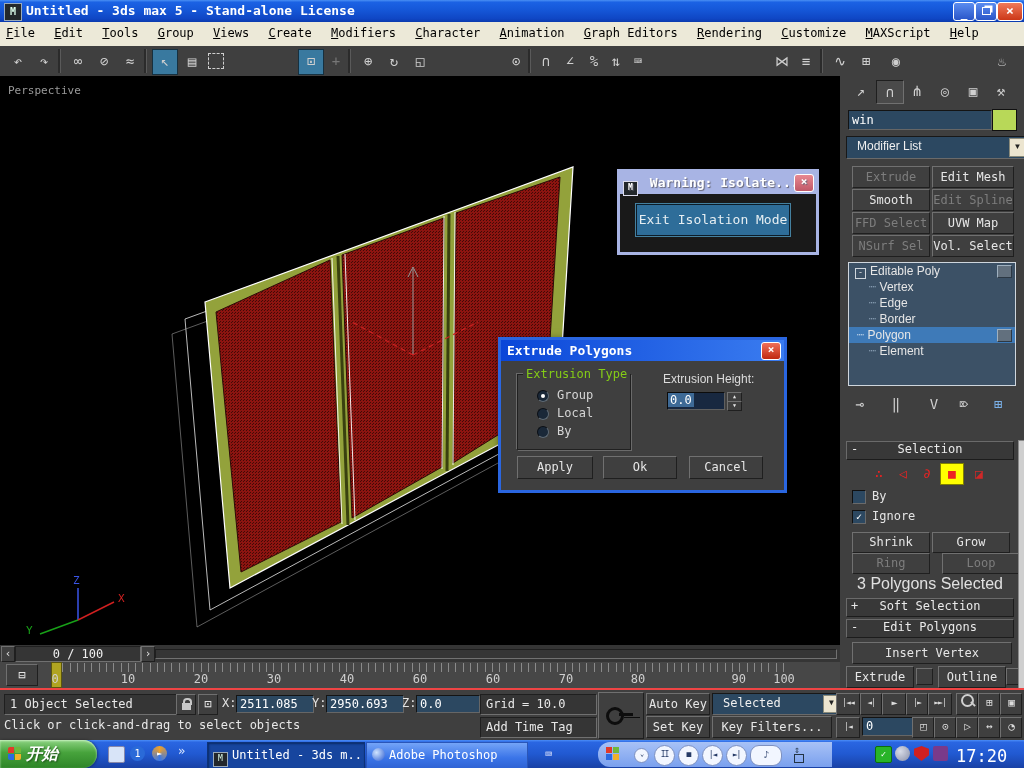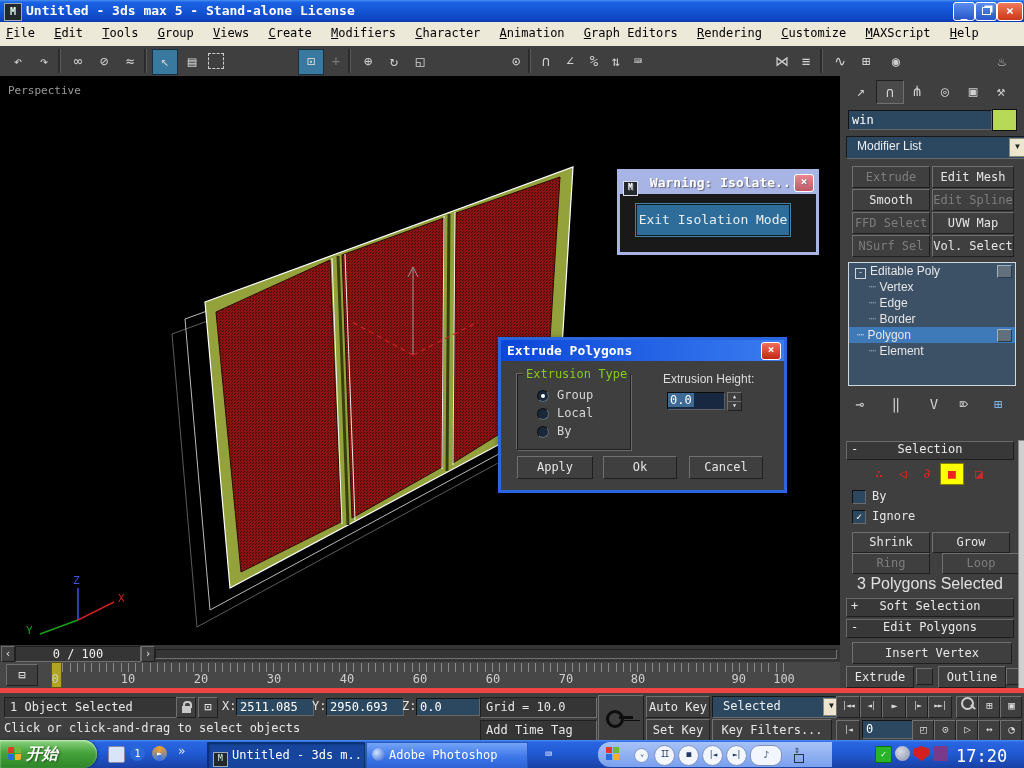--- a/index.html
+++ b/index.html
@@ -68,21 +68,21 @@
     background:linear-gradient(180deg,#f0705a,#c02810);color:#fff;font-weight:bold;font-size:11px;
     line-height:14px;text-align:center;}
   .radio{width:10px;height:10px;border-radius:50%;background:#1a2838;border:1px solid;
     border-color:#0c1016 #5f6a74 #5f6a74 #0c1016;}
   .radio .dot{position:absolute;left:3px;top:3px;width:4px;height:4px;border-radius:50%;background:#fff;}
   
   .timeslider{left:0;top:645px;width:840px;height:17px;background:#353535;border-bottom:1px solid #2a2a2a;}
   .trackbar{left:0;top:662px;width:840px;height:26px;background:#474747;}
   .ticklbl{top:10px;width:32px;text-align:center;color:#cfcfcf;font-size:12px;}
   
-  .statusbar{left:0;top:688px;width:1024px;height:52px;background:#3f3f3f;border-top:5px solid #ef4444;}
+  .statusbar{left:0;top:688px;width:1024px;height:52px;background:#3f3f3f;border-top:2px solid #ef4444;}
   .pbtn{background:#3f3f3f;border:1px solid;border-color:#707070 #1f1f1f #1f1f1f #707070;color:#dcdcdc;
     font-size:8px;text-align:center;line-height:18px;letter-spacing:-1px;}
   
   .xpbar{left:0;top:740px;width:1024px;height:28px;
     background:linear-gradient(180deg,#4b8df8 0%,#2a66e2 8%,#2159d1 50%,#1941a5 100%);}
   .startbtn{left:0;top:0;width:97px;height:28px;border-radius:0 14px 14px 0;
     background:linear-gradient(180deg,#8cd381 0%,#47a33c 45%,#2e8528 100%);
     box-shadow:inset 0 1px 2px #c8f0c0, 1px 0 3px rgba(0,0,0,.4);
     color:#fff;font-weight:bold;font-style:italic;font-size:16px;line-height:28px;
     text-shadow:1px 1px 2px #1e4f1a;}

